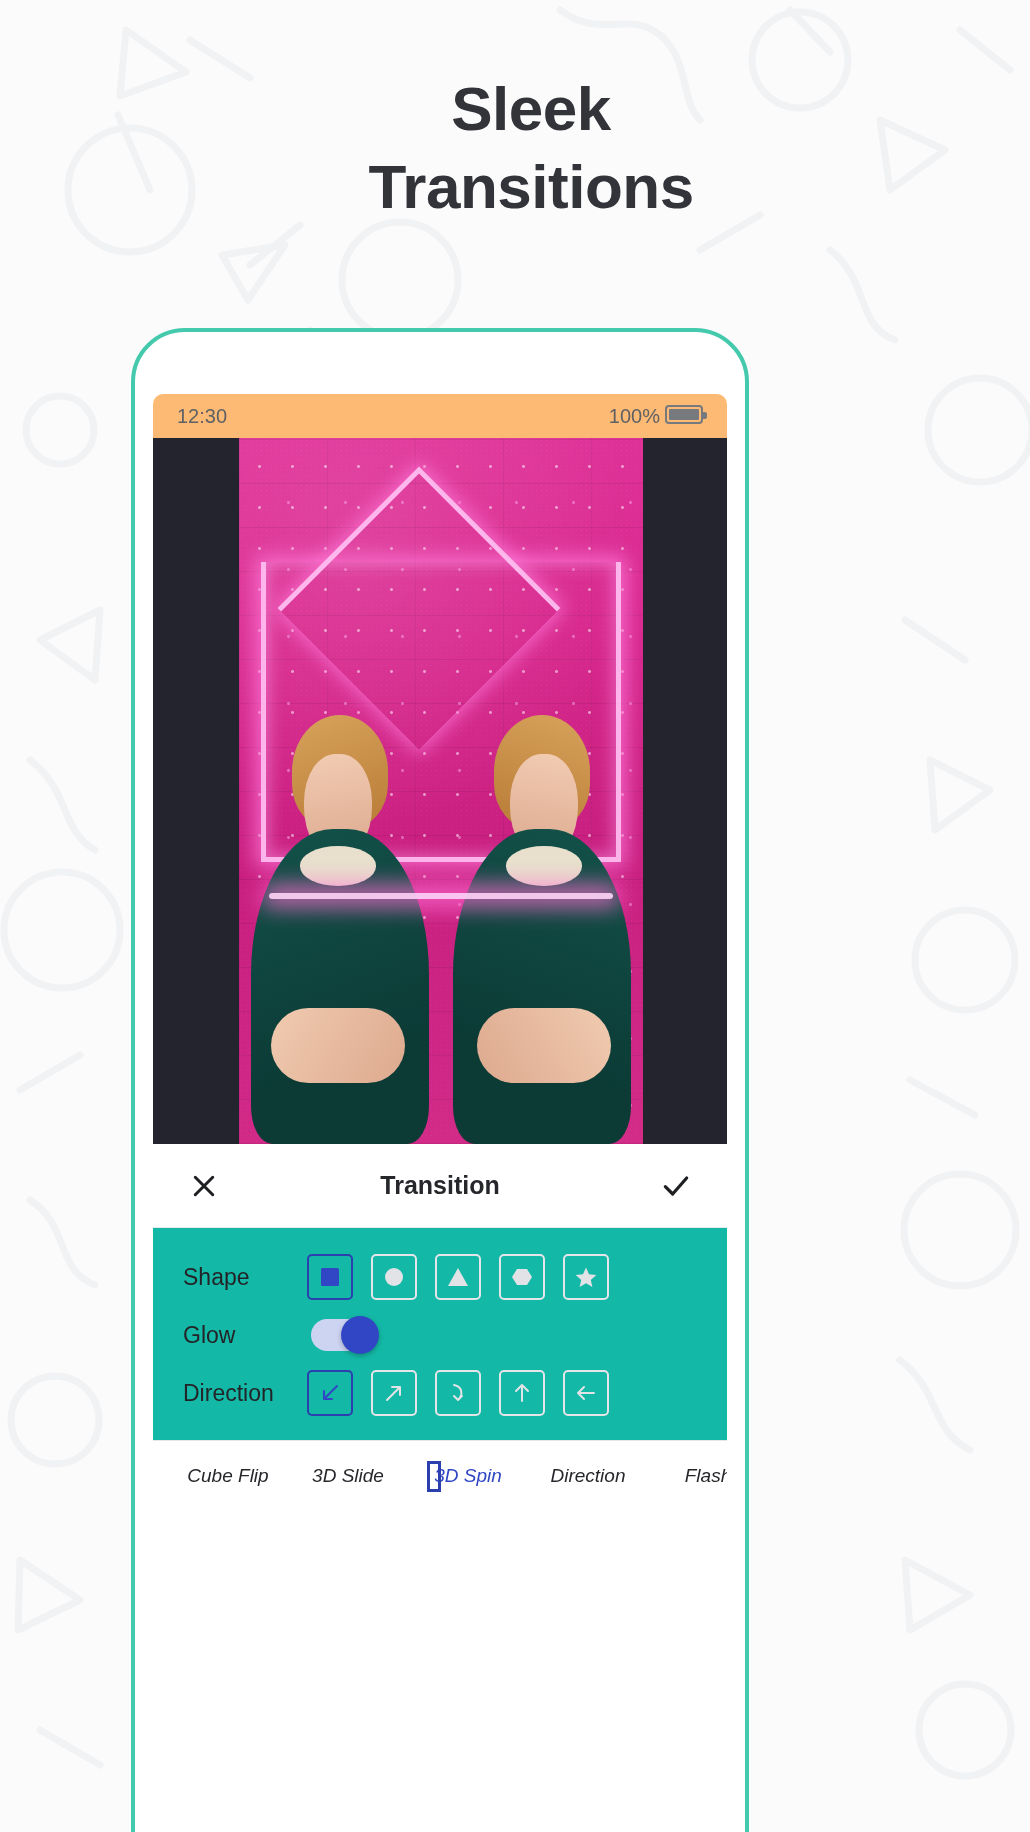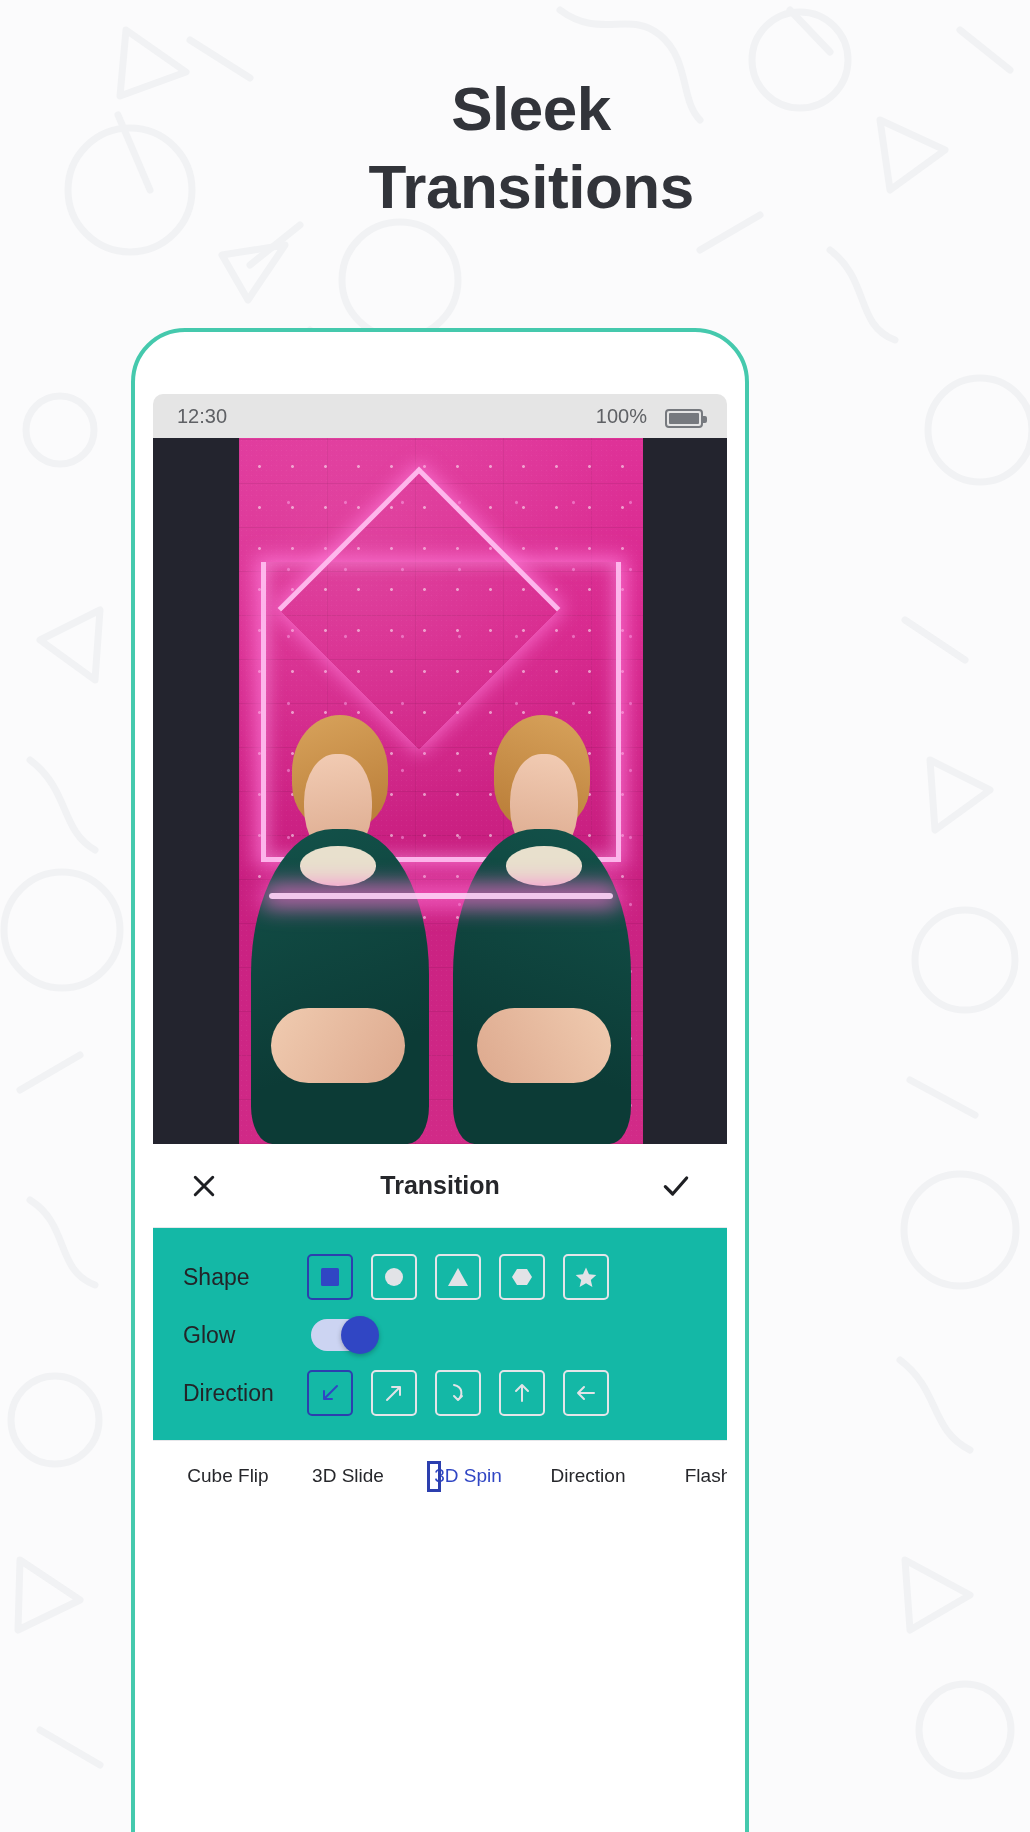--- a/index.html
+++ b/index.html
@@ -64,25 +64,25 @@
   }
 
   
   .statusbar {
     height: 44px;
     flex: 0 0 44px;
     display: flex;
     align-items: center;
     justify-content: space-between;
     padding: 0 24px;
-    background: #e5e5e5;
+    background: #fdba74;
     font-size: 20px;
     color: #5f6165;
   }
-  .sb-right { display: flex; align-items: flex-end; gap: 18px; }
+  .sb-right { display: flex; align-items: flex-start; gap: 5px; }
   .batt {
     width: 38px; height: 19px;
     border: 2px solid #76797e;
     border-radius: 4px;
     position: relative;
     padding: 2px;
   }
   .batt::after {
     content: "";
     position: absolute;
@@ -260,20 +260,21 @@
   .thumb.sel .img {
     outline: 3px solid #2c3fae;
     outline-offset: 4px;
     border-radius: 13px;
   }
   .thumb .cap {
     margin-top: 18px;
     font-size: 19px;
     color: #26272b;
     white-space: nowrap;
+    font-style: italic;
   }
   .thumb.sel .cap { color: #3046c4; margin-top: 16px; }
 
   
   .tp { position: absolute; inset: 0; }
   .tp.blue   { background: linear-gradient(170deg,#6cd2f2,#55c3ea); }
   .tp.yellow { background: linear-gradient(170deg,#f7bf1f,#edb011); }
   .tp .stripes {
     position:absolute; inset:0;
     background: repeating-linear-gradient(-22deg, rgba(0,0,0,.12) 0 5px, transparent 5px 22px);

